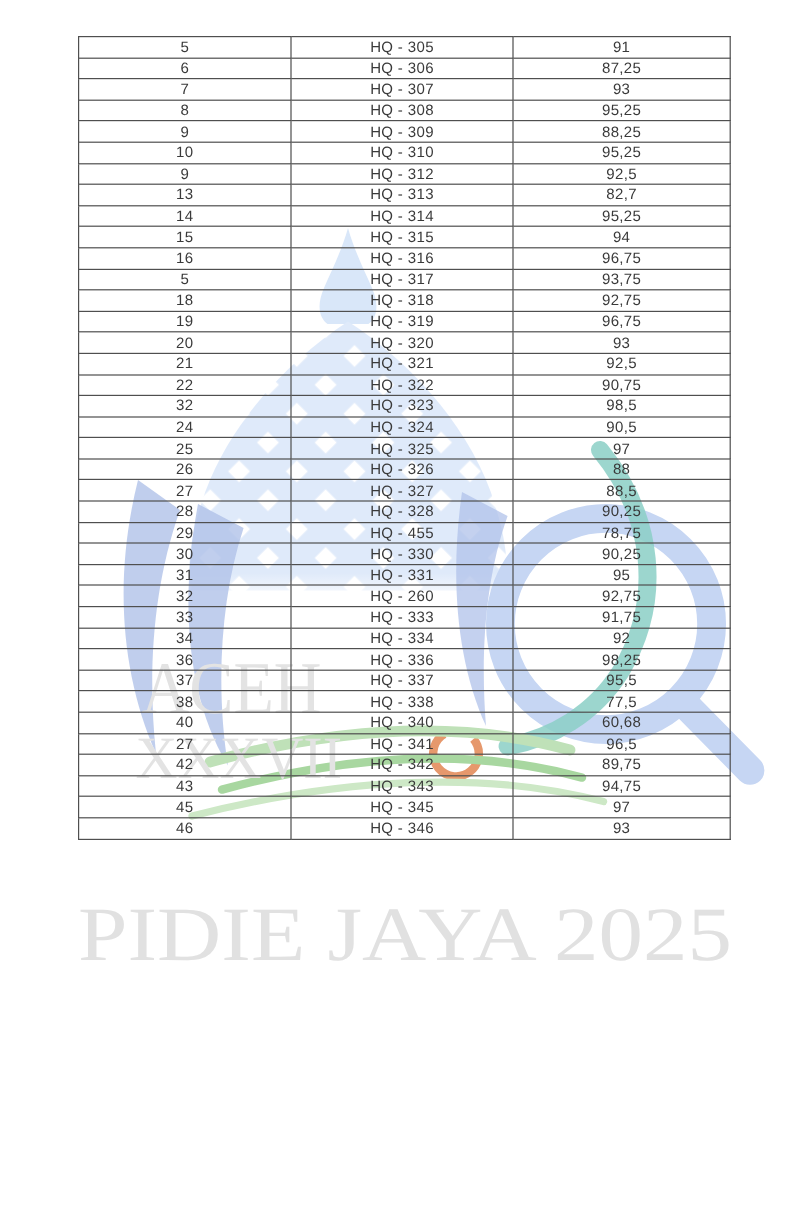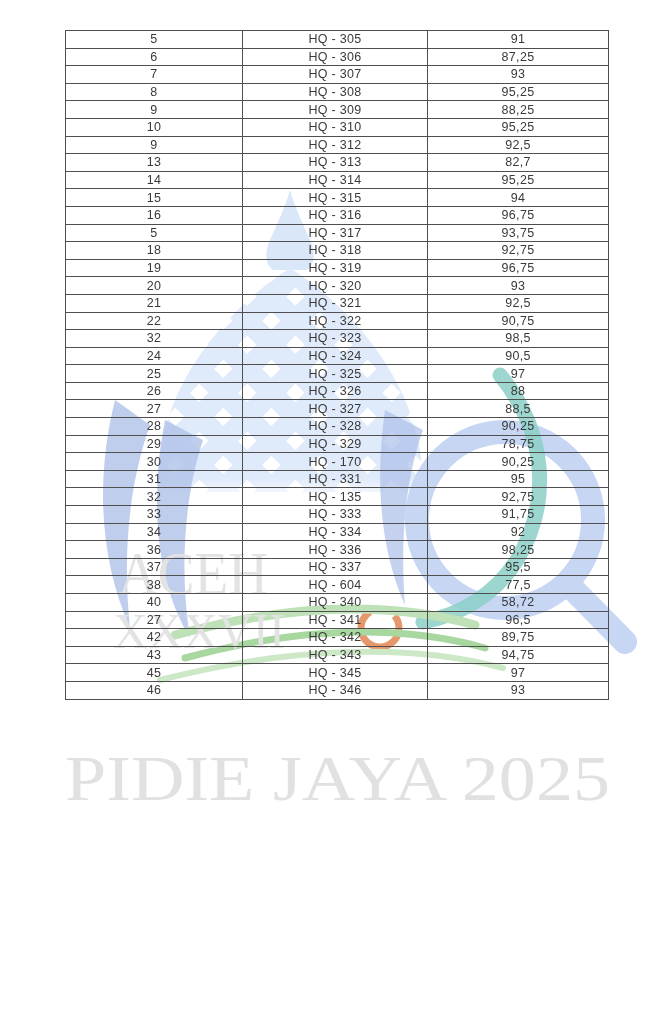--- a/index.html
+++ b/index.html
@@ -237,39 +237,39 @@
     </tr>
 
     <tr>
       <td>28</td>
       <td>HQ - 328</td>
       <td>90,25</td>
     </tr>
 
     <tr>
       <td>29</td>
-      <td>HQ - 329</td>
+      <td>HQ - 455</td>
       <td>78,75</td>
     </tr>
 
     <tr>
       <td>30</td>
-      <td>HQ - 170</td>
+      <td>HQ - 330</td>
       <td>90,25</td>
     </tr>
 
     <tr>
       <td>31</td>
       <td>HQ - 331</td>
       <td>95</td>
     </tr>
 
     <tr>
       <td>32</td>
-      <td>HQ - 135</td>
+      <td>HQ - 260</td>
       <td>92,75</td>
     </tr>
 
     <tr>
       <td>33</td>
       <td>HQ - 333</td>
       <td>91,75</td>
     </tr>
 
     <tr>
@@ -286,29 +286,29 @@
     </tr>
 
     <tr>
       <td>37</td>
       <td>HQ - 337</td>
       <td>95,5</td>
     </tr>
 
     <tr>
       <td>38</td>
-      <td>HQ - 604</td>
+      <td>HQ - 338</td>
       <td>77,5</td>
     </tr>
 
 
     <tr>
       <td>40</td>
       <td>HQ - 340</td>
-      <td>58,72</td>
+      <td>60,68</td>
     </tr>
 
     <tr>
       <td>27</td>
       <td>HQ - 341</td>
       <td>96,5</td>
     </tr>
 
     <tr>
       <td>42</td>

